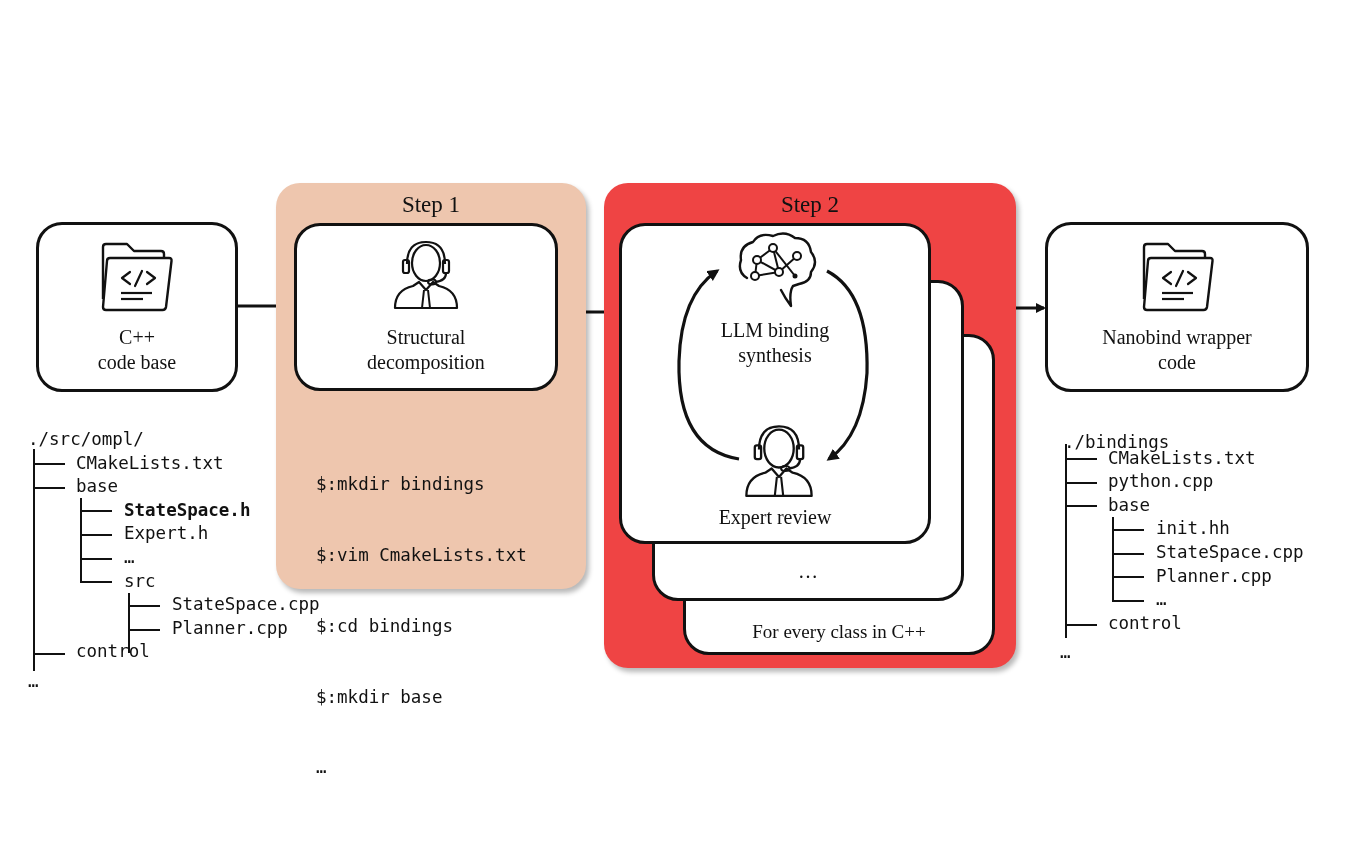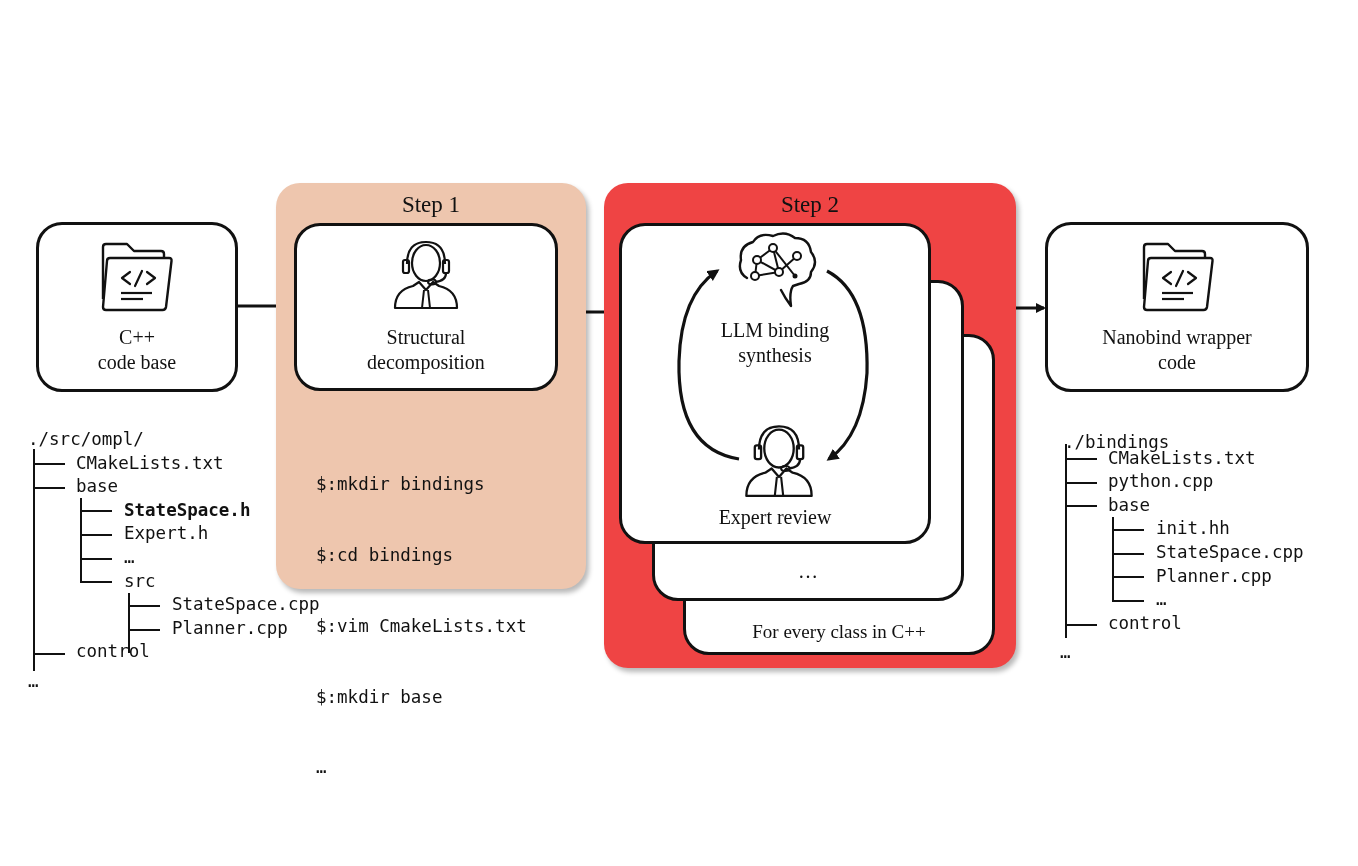--- a/index.html
+++ b/index.html
@@ -54,22 +54,22 @@
       <path d="M55,39 Q55,47 44,48" fill="none" stroke="#111" stroke-width="2.2"></path>
       <ellipse cx="41" cy="48" rx="4" ry="2.4" fill="none" stroke="#111" stroke-width="2"></ellipse>
       <path d="M4,74 Q4,56 22,52 L28,48 L35,56 L42,48 L48,52 Q66,56 66,74 Z" fill="none" stroke="#111" stroke-width="2.2" stroke-linejoin="round"></path>
       <path d="M33,56 L31,74 M37,56 L39,74" fill="none" stroke="#111" stroke-width="2"></path>
     </svg>
     <div class="label" style="top:99px;">Structural</div>
     <div class="label" style="top:124px;">decomposition</div>
   </div>
   <div class="abs mono" style="left:40px;top:243px;">
     <div class="cmd">$:mkdir bindings</div>
+    <div class="cmd">$:vim CmakeLists.txt</div>
     <div class="cmd">$:cd bindings</div>
-    <div class="cmd">$:vim CmakeLists.txt</div>
     <div class="cmd">$:mkdir base</div>
     <div class="cmd">…</div>
   </div>
 </div>
 
 <div class="panel" style="left:604px;top:183px;width:412px;height:485px;background:#ef4444;">
   <div class="panel-title" style="top:9px;">Step 2</div>
 
   <div class="box" style="left:79px;top:151px;width:312px;height:321px;">
     <div class="label" style="top:282px;font-size:19px;">For every class in C++</div>

